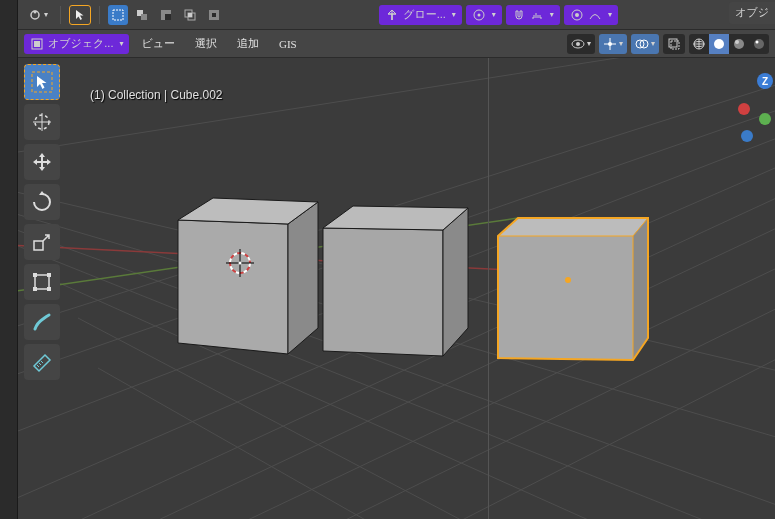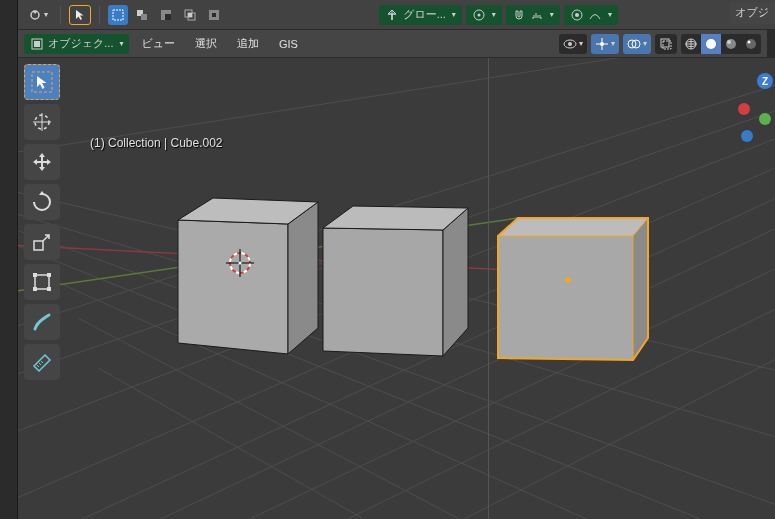--- a/index.html
+++ b/index.html
@@ -44,51 +44,52 @@
   .tool-btn.sel-active {
     border: 1px solid #f5a623;
   }
   .tool-btn.blue-active { background: #3a7bc8; }
   .dropdown-arrow { margin-left: 2px; font-size: 8px; }
   .sep {
     width: 1px; height: 18px; background: #555; margin: 0 4px;
   }
   .dd {
     display: flex; align-items: center;
-    background: #14532d;
+    background: #6d28d9;
     border-radius: 3px;
     height: 20px;
     padding: 0 6px;
     gap: 4px;
     cursor: pointer;
   }
   .right-tab {
     position: absolute;
     right: 0; top: 2px;
     height: 22px;
     background: #454545;
     padding: 3px 6px;
     border-radius: 3px 0 0 3px;
     font-size: 11px;
   }
   .second-toolbar {
     position: absolute;
-    top: 30px; left: 18px; right: 8px;
+    top: 30px; left: 18px; right: 0;
     height: 28px;
     background: #454545;
     display: flex;
     align-items: center;
     padding: 0 6px;
     gap: 4px;
     border-bottom: 1px solid #2b2b2b;
   }
   .menu-link {
     padding: 4px 8px;
     cursor: pointer;
     color: #e0e0e0;
+    font-family: Liberation Serif, serif;
   }
   .right-row2 {
     margin-left: auto;
     display: flex;
     align-items: center;
     gap: 4px;
   }
   .circle-icon-btn {
     display: flex;
     align-items: center;
@@ -125,21 +126,20 @@
     color: #eaeaea;
     text-shadow: 1px 1px 1px #000;
     font-size: 12px;
   }
   .info-sub {
     position: absolute;
     top: 30px; left: 72px;
     color: #e0e0e0;
     text-shadow: 1px 1px 1px #000;
     font-size: 12px;
-    margin-top: 48px;
   }
   .left-tool-shelf {
     position: absolute;
     top: 6px; left: 6px;
     display: flex;
     flex-direction: column;
     gap: 4px;
   }
   .shelf-btn {
     width: 36px; height: 36px;

